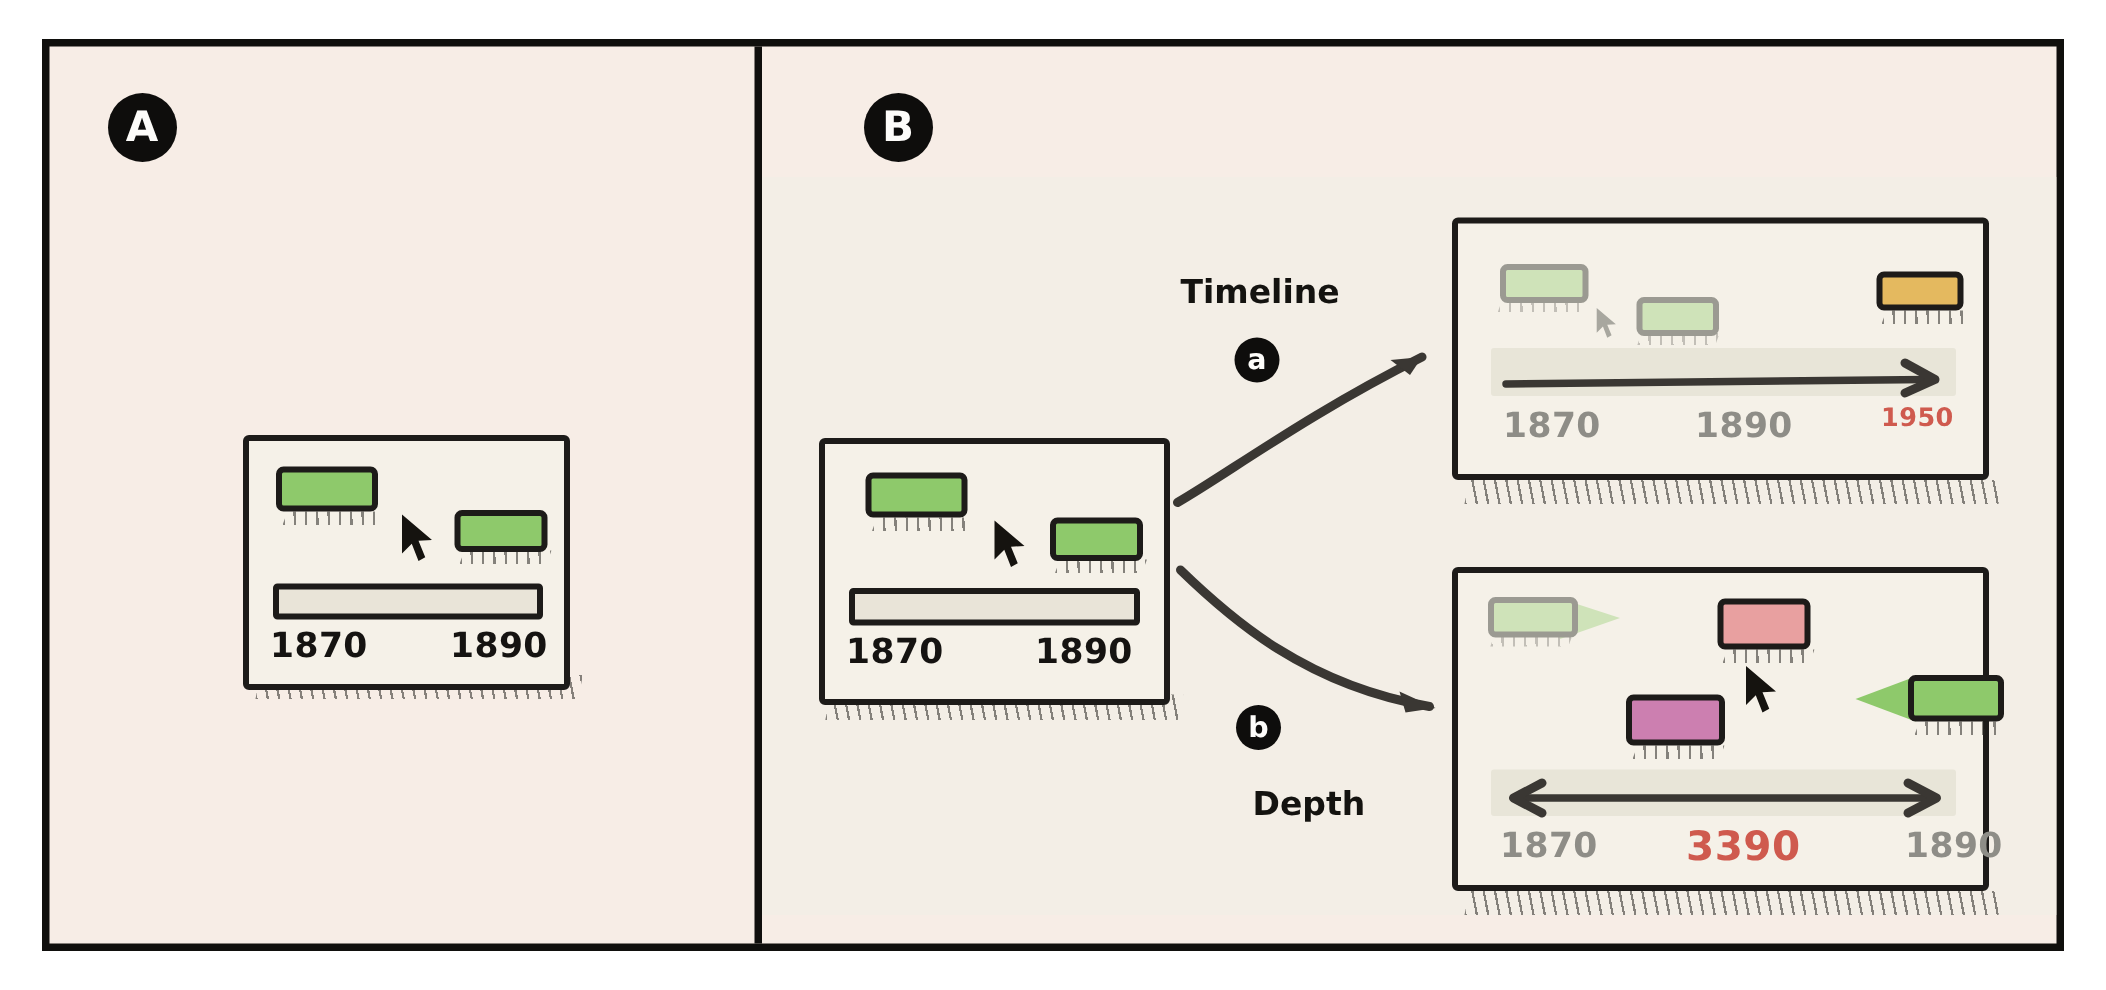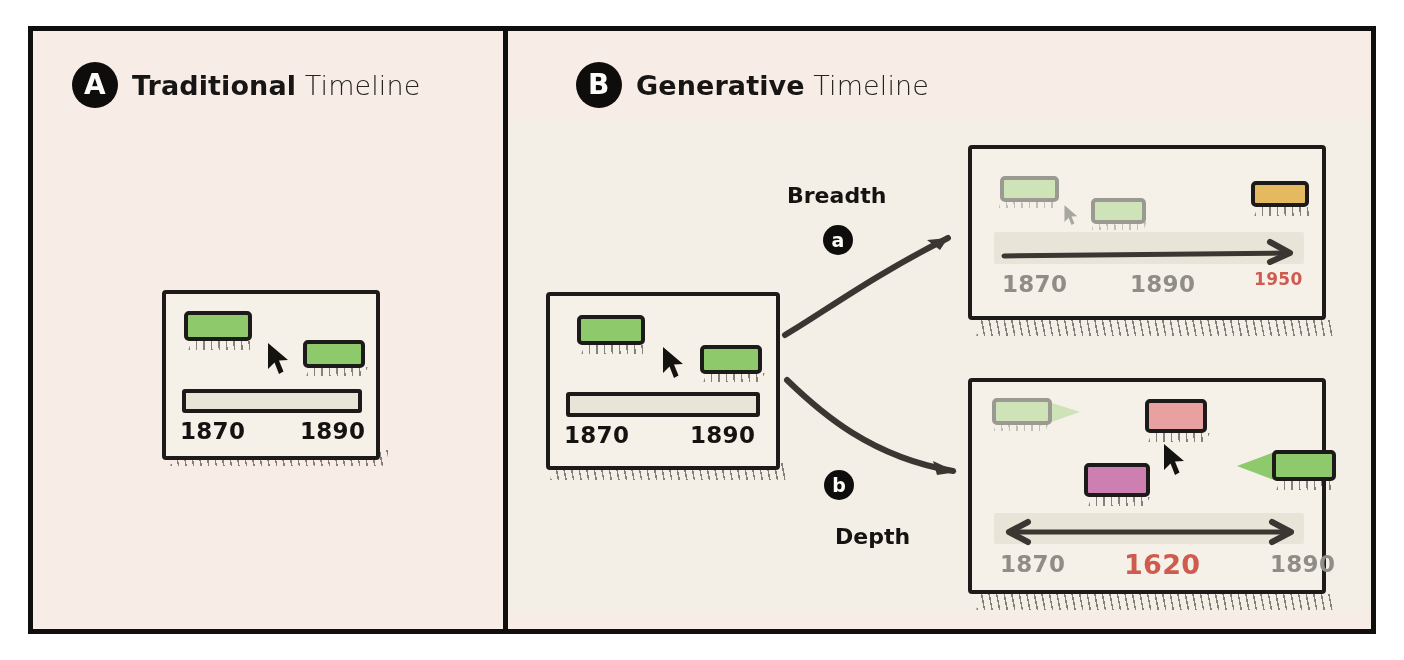--- a/index.html
+++ b/index.html
@@ -63,24 +63,20 @@
 </head>
 <body>
 
 <div class="figure">
   <div class="frame"></div>
   <div class="divider"></div>
   <div class="tint"></div>
 
   <div class="panel-head" style="left:72px;top:62px;">
     <div class="badge-lg">A</div>
-    <div class="head-title">
-      <span class="bold">Traditional</span>
-      <span class="thin">Timeline</span>
-    </div>
   </div>
 
   <div class="hatch" style="left:172px;top:450px;width:215px;height:16px;transform:skewX(-12deg);"></div>
   <div class="card" style="left:162px;top:290px;width:218px;height:170px;"></div>
 
   <div class="hatch" style="left:190px;top:341px;width:62px;height:9px;transform:skewX(-20deg);"></div>
   <div class="chip dark" style="left:184px;top:311px;width:68px;height:30px;background:#8ec96b;"></div>
 
   <div class="hatch" style="left:308px;top:367px;width:58px;height:9px;transform:skewX(-20deg);"></div>
   <div class="chip dark" style="left:303px;top:340px;width:62px;height:28px;background:#8ec96b;"></div>
@@ -88,24 +84,20 @@
   <svg style="left:266px;top:341px;" width="26" height="36" viewBox="0 0 26 36">
     <path class="cursor" d="M2 2 L2 28 L8.5 21.5 L13 33 L17.5 30.5 L13 19.5 L22 19 Z"></path>
   </svg>
 
   <div class="bar" style="left:182px;top:389px;width:180px;height:24px;"></div>
   <div class="year dark" style="left:180px;top:418px;">1870</div>
   <div class="year dark" style="left:300px;top:418px;">1890</div>
 
   <div class="panel-head" style="left:576px;top:62px;">
     <div class="badge-lg">B</div>
-    <div class="head-title">
-      <span class="bold">Generative</span>
-      <span class="thin">Timeline</span>
-    </div>
   </div>
 
   <div class="hatch" style="left:552px;top:463px;width:235px;height:17px;transform:skewX(-12deg);"></div>
   <div class="card" style="left:546px;top:292px;width:234px;height:178px;"></div>
 
   <div class="hatch" style="left:583px;top:345px;width:62px;height:9px;transform:skewX(-20deg);"></div>
   <div class="chip dark" style="left:577px;top:315px;width:68px;height:30px;background:#8ec96b;"></div>
 
   <div class="hatch" style="left:705px;top:373px;width:58px;height:9px;transform:skewX(-20deg);"></div>
   <div class="chip dark" style="left:700px;top:345px;width:62px;height:29px;background:#8ec96b;"></div>
@@ -115,21 +107,21 @@
   </svg>
 
   <div class="bar" style="left:566px;top:392px;width:194px;height:25px;"></div>
   <div class="year dark" style="left:564px;top:422px;">1870</div>
   <div class="year dark" style="left:690px;top:422px;">1890</div>
 
   <svg style="left:780px;top:190px;" width="190" height="150" viewBox="0 0 190 150">
     <path class="ink" stroke-width="6" d="M5 145 C 38 126, 92 86, 168 48"></path>
     <path class="ink-solid" d="M168 48 L147 50 L160 60 Z"></path>
   </svg>
-  <div class="flow-label" style="left:787px;top:183px;">Breadth</div>
+  <div class="flow-label" style="left:787px;top:183px;">Timeline</div>
   <div class="badge-sm" style="left:823px;top:225px;">a</div>
 
   <svg style="left:785px;top:375px;" width="190" height="110" viewBox="0 0 190 110">
     <path class="ink" stroke-width="6" d="M2 5 C 36 38, 86 82, 168 96"></path>
     <path class="ink-solid" d="M172 97 L148 86 L152 100 Z"></path>
   </svg>
   <div class="badge-sm" style="left:824px;top:470px;">b</div>
   <div class="flow-label" style="left:800px;top:524px;margin-left:35px;">Depth</div>
 
   <div class="hatch" style="left:978px;top:320px;width:356px;height:16px;transform:skewX(-12deg);"></div>
@@ -184,15 +176,15 @@
   </svg>
 
   <div class="track" style="left:994px;top:513px;width:310px;height:31px;"></div>
   <svg style="left:1002px;top:520px;" width="296" height="22" viewBox="0 0 296 22">
     <path class="ink" stroke-width="5" stroke="#2b2926" d="M14 12 L282 12"></path>
     <path class="ink" stroke-width="6" stroke="#1d1b19" d="M26 2 L7 12 L26 22"></path>
     <path class="ink" stroke-width="6" stroke="#1d1b19" d="M270 2 L289 12 L270 22"></path>
   </svg>
 
   <div class="year gray" style="left:1000px;top:551px;">1870</div>
-  <div class="year red" style="left:1124px;top:549px;font-size:27px;">1620</div>
+  <div class="year red" style="left:1124px;top:549px;font-size:27px;">3390</div>
   <div class="year gray" style="left:1270px;top:551px;">1890</div>
 </div>
 
 </body></html>

